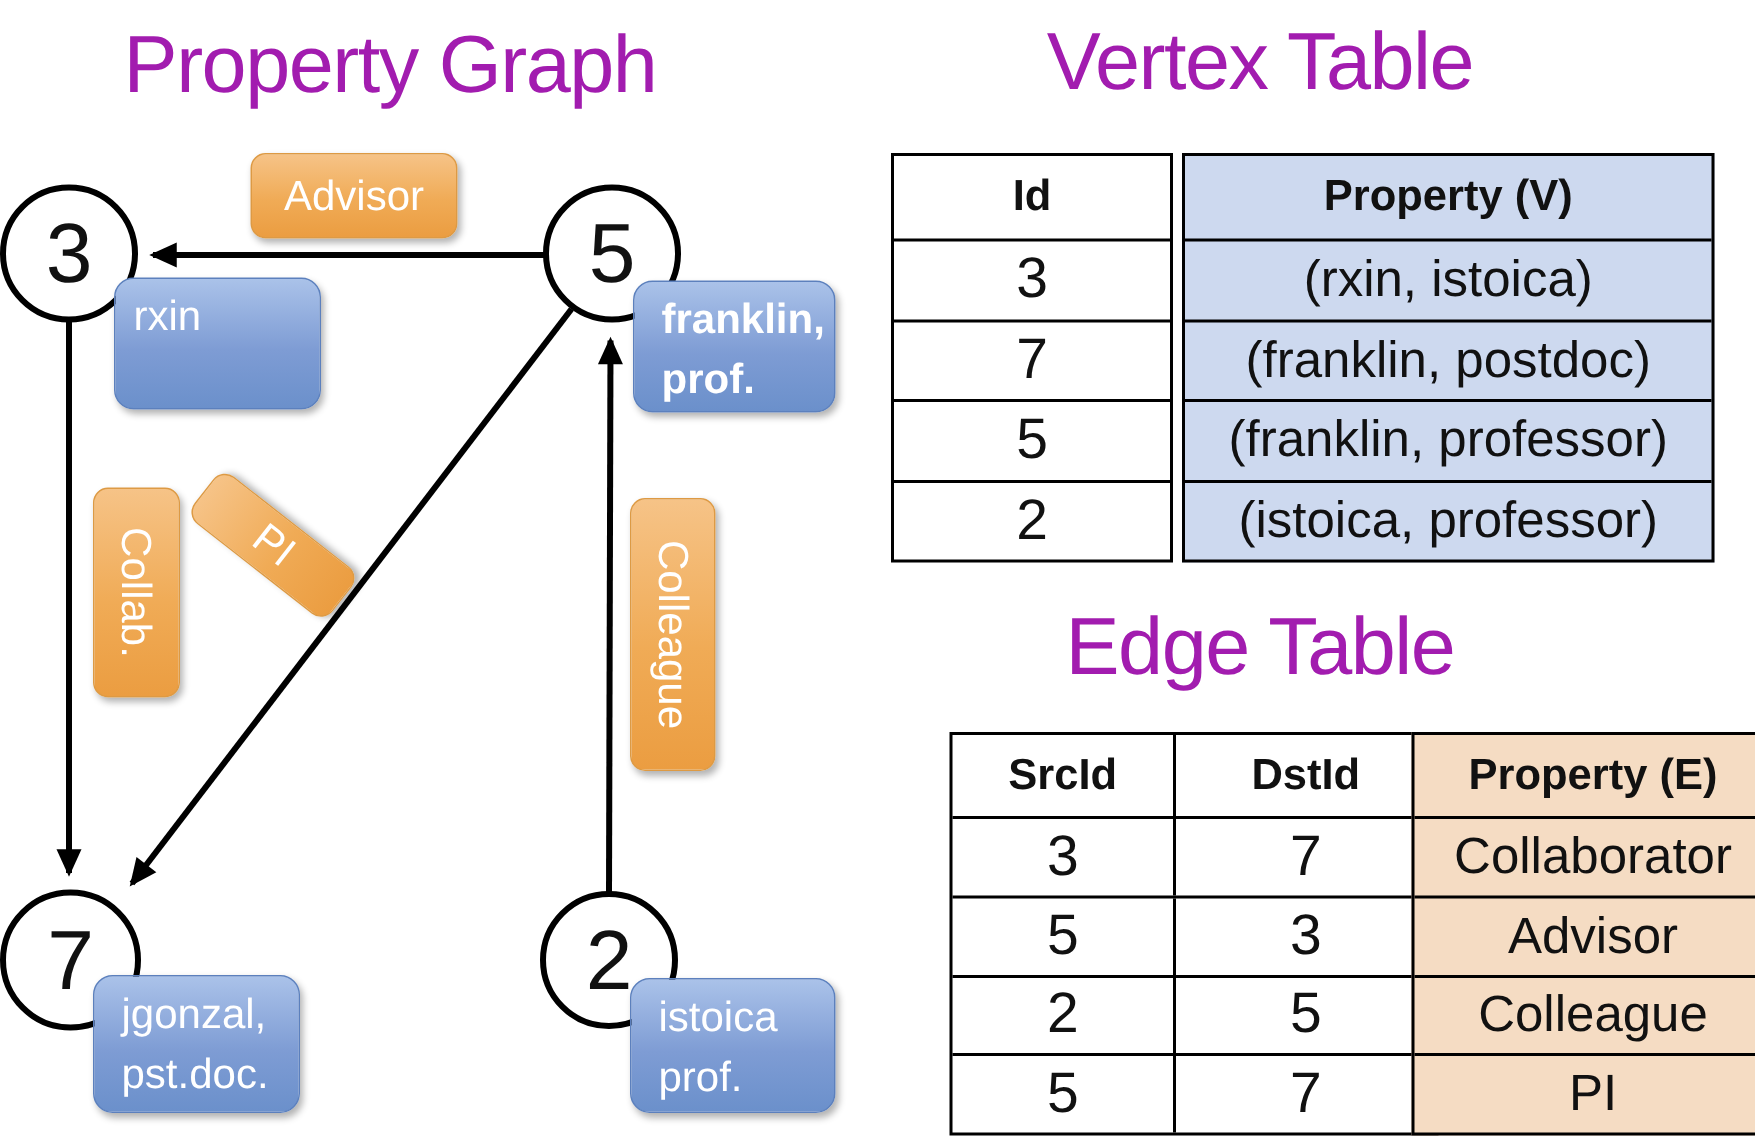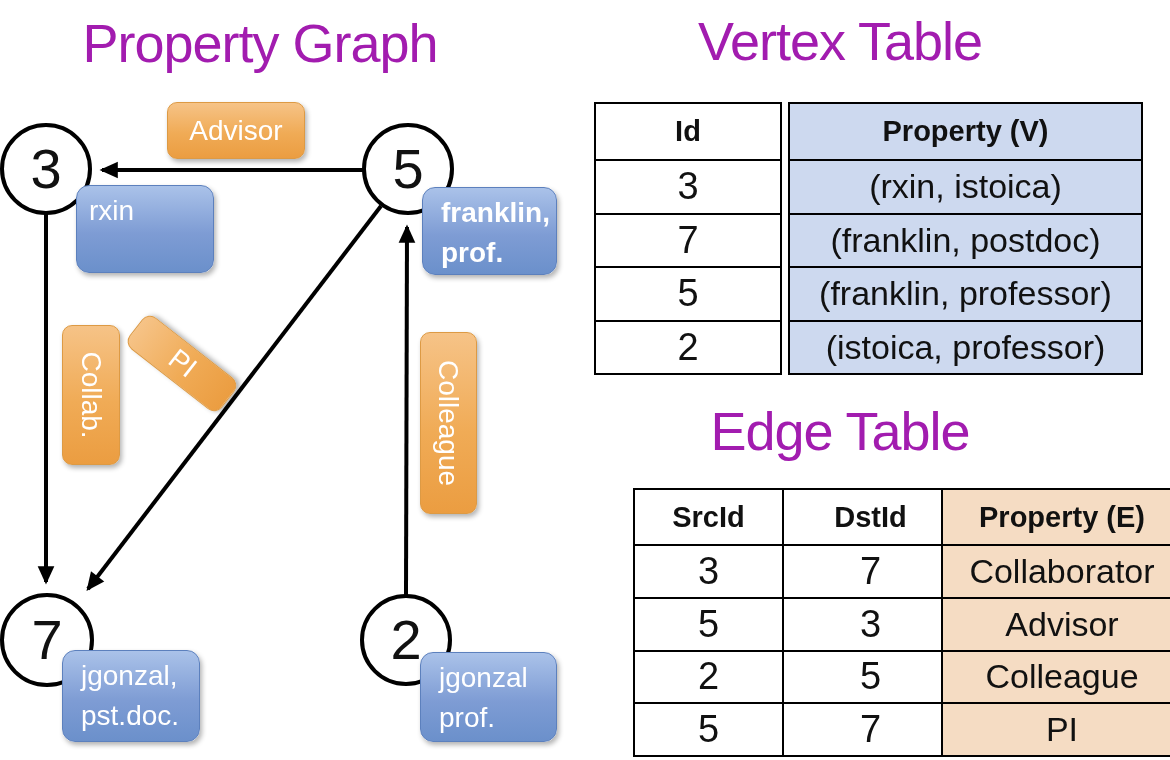--- a/index.html
+++ b/index.html
@@ -107,21 +107,21 @@
   </div>
   <div class="vlabel" style="left:422px; top:187px; width:135px; height:88px;font-weight:bold;">
     <div>franklin,</div>
     <div>prof.</div>
   </div>
   <div class="vlabel" style="left:62px; top:650px; width:138px; height:92px;">
     <div>jgonzal,</div>
     <div>pst.doc.</div>
   </div>
   <div class="vlabel" style="left:420px; top:652px; width:137px; height:90px;">
-    <div>jgonzal</div>
+    <div>istoica</div>
     <div>prof.</div>
   </div>
 
   <div id="vtable-title" class="title">Vertex Table</div>
 
   <div class="subtable" style="left:594px; top:102px; width:188px; height:273px; grid-template-rows:55px 1fr 1fr 1fr 1fr;">
     <div class="trow">
         <div class="tcell hdr">Id</div>
       </div>
     <div class="trow">

